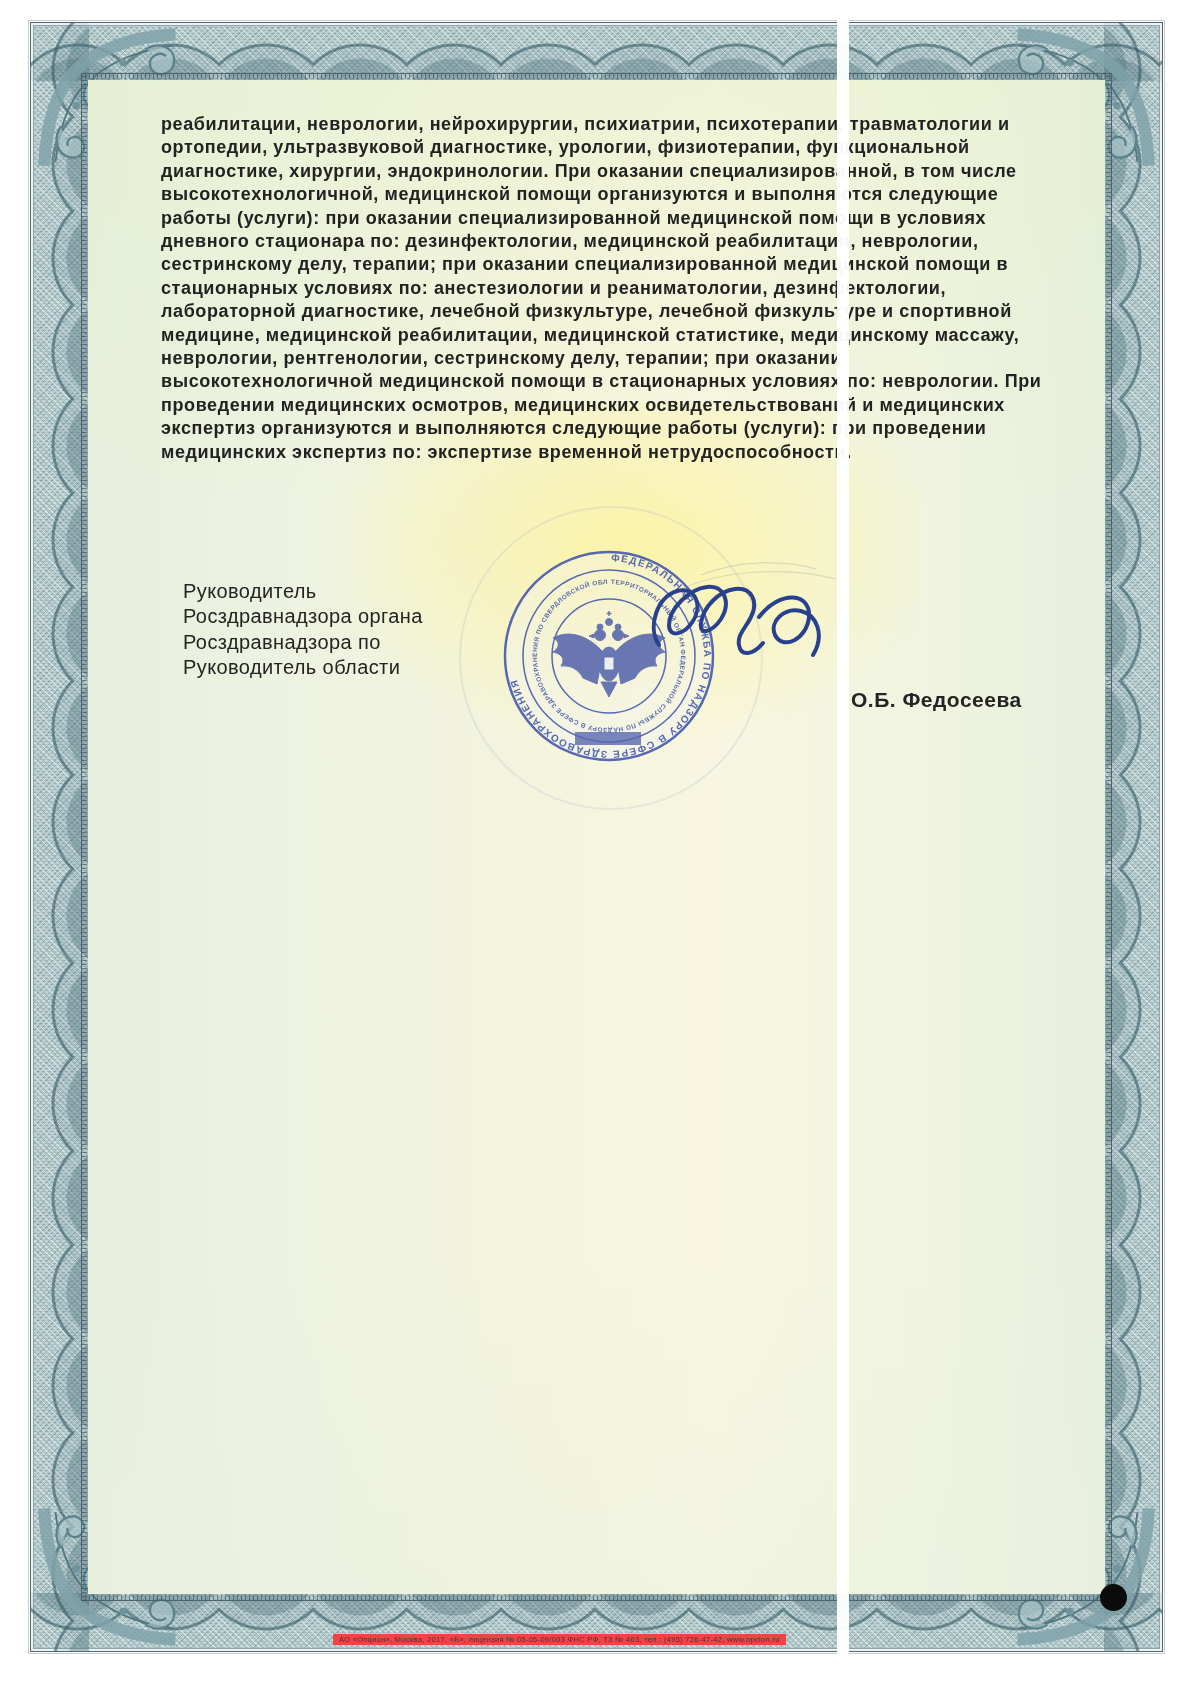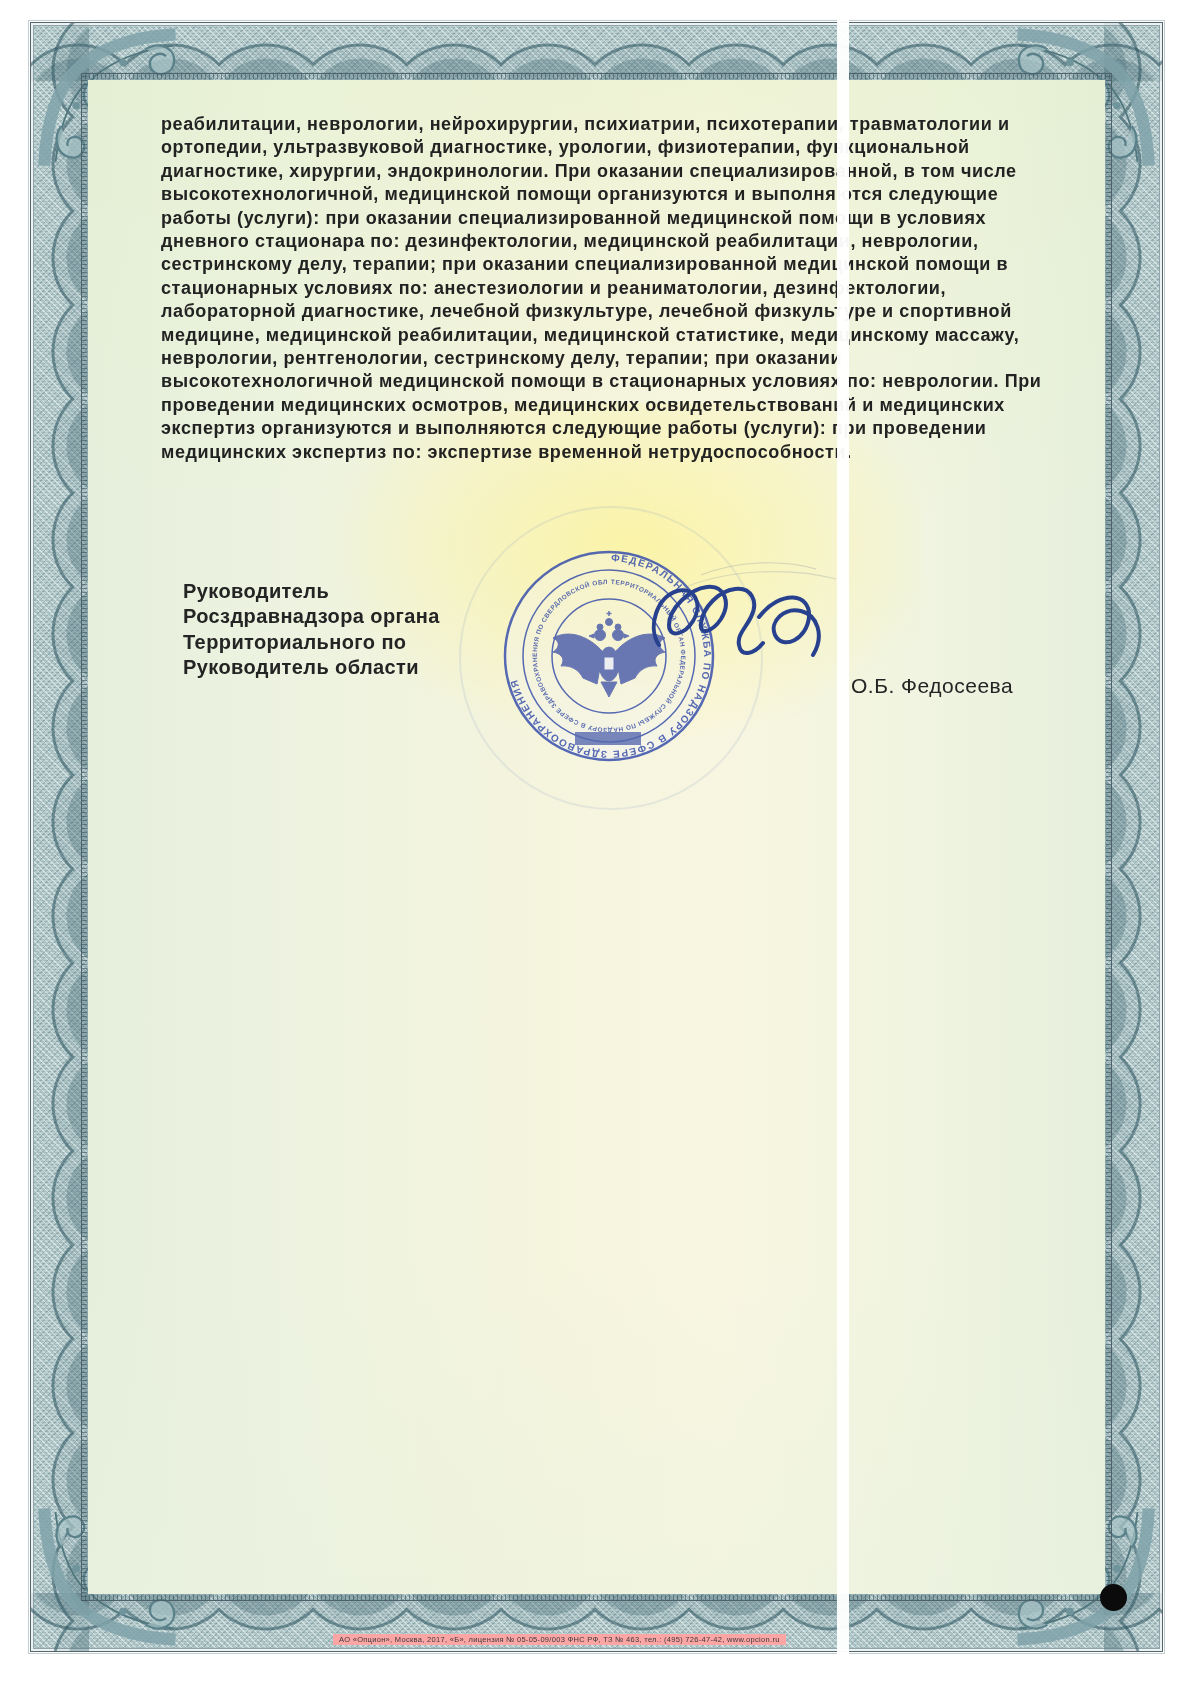--- a/index.html
+++ b/index.html
@@ -74,42 +74,42 @@
   }
   
   .bodytext{
     position:absolute;left:130px;top:90px;
     font-size:18px;line-height:23.4px;font-weight:700;letter-spacing:0.6px;
     color:#222;white-space:pre;
   }
   
   .sigtitle{
     position:absolute;left:152px;top:556px;
-    font-size:20px;line-height:25.4px;font-weight:700;letter-spacing:0.4px;color:#242424;
+    font-size:20px;line-height:25.4px;font-weight:400;letter-spacing:0.4px;color:#242424;
   }
   .signer{
-    position:absolute;left:820px;top:651px;
-    font-size:21px;font-weight:400;letter-spacing:0.5px;color:#242424;white-space:nowrap;
+    position:absolute;left:820px;top:665px;
+    font-size:21px;font-weight:700;letter-spacing:0.5px;color:#242424;white-space:nowrap;
   }
   .stamp{position:absolute;left:458px;top:513px;width:240px;height:240px;opacity:0.88;}
   .signature{position:absolute;left:610px;top:530px;width:250px;height:130px;}
   
   .seam{
     position:absolute;left:837px;top:14px;width:12px;height:1644px;
     background:rgba(255,255,255,0.96);z-index:50;
   }
   
   .dot{
     position:absolute;left:1100px;top:1584px;width:27px;height:27px;border-radius:50%;
     background:#0b0b0b;z-index:60;
   }
   
   .legend{
     position:absolute;left:333px;top:1634px;z-index:55;
-    background:#fca5a5;padding:1px 6px 1px 6px;
+    background:#ef4444;padding:1px 6px 1px 6px;
     font-size:7.5px;letter-spacing:0.3px;color:#3a3a3a;white-space:nowrap;
   }
 </style>
 </head>
 <body>
 
 <svg width="0" height="0" style="position:absolute">
   <defs>
     <g id="corner-orn" fill="none">
       <path d="M152,10 C110,12 70,24 46,48 C24,70 14,108 12,150" stroke="#7fa2a9" stroke-width="13" opacity="0.85"></path>
@@ -166,21 +166,21 @@
 медицине, медицинской реабилитации, медицинской статистике, медицинскому массажу,
 неврологии, рентгенологии, сестринскому делу, терапии; при оказании
 высокотехнологичной медицинской помощи в стационарных условиях по: неврологии. При
 проведении медицинских осмотров, медицинских освидетельствований и медицинских
 экспертиз организуются и выполняются следующие работы (услуги): при проведении
 медицинских экспертиз по: экспертизе временной нетрудоспособности.</div>
 
   <div class="sigtitle">
     <div>Руководитель</div>
     <div>Росздравнадзора органа</div>
-    <div>Территориального по</div>
+    <div>Росздравнадзора по</div>
     <div>Руководитель области</div>
   </div>
 
   <svg class="stamp" viewBox="0 0 240 240">
     <defs>
       <path id="ringOuter" d="M120,25 a95,95 0 1,1 -0.01,0"></path>
       <path id="ringInner" d="M120,48 a72,72 0 1,1 -0.01,0"></path>
     </defs>
     <circle cx="120" cy="120" r="104" fill="rgba(240,244,255,0.35)" stroke="#3f55ae" stroke-width="2.5"></circle>
     <circle cx="120" cy="120" r="86" fill="none" stroke="#3f55ae" stroke-width="1.5"></circle>

